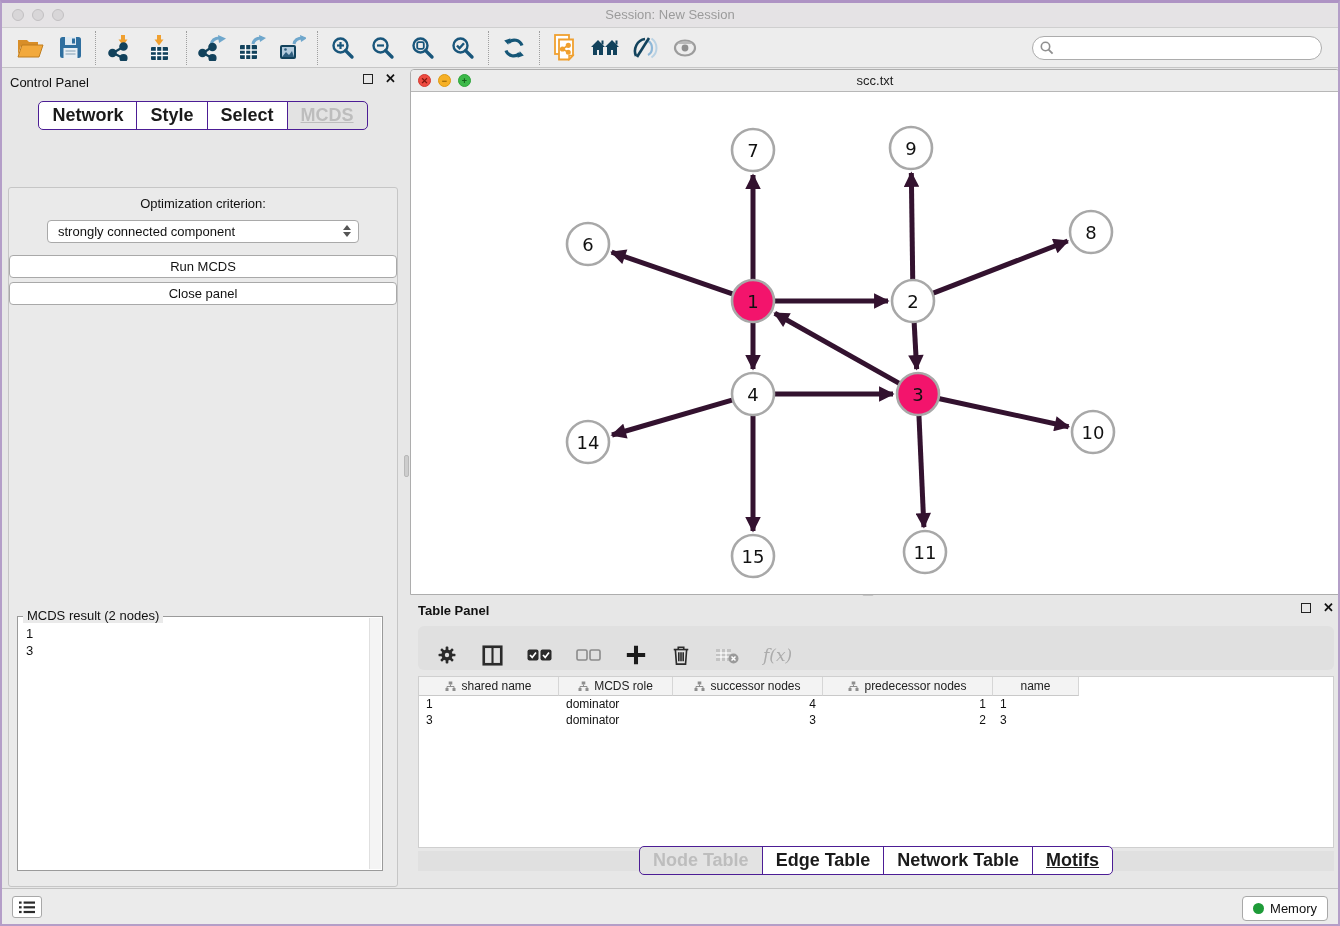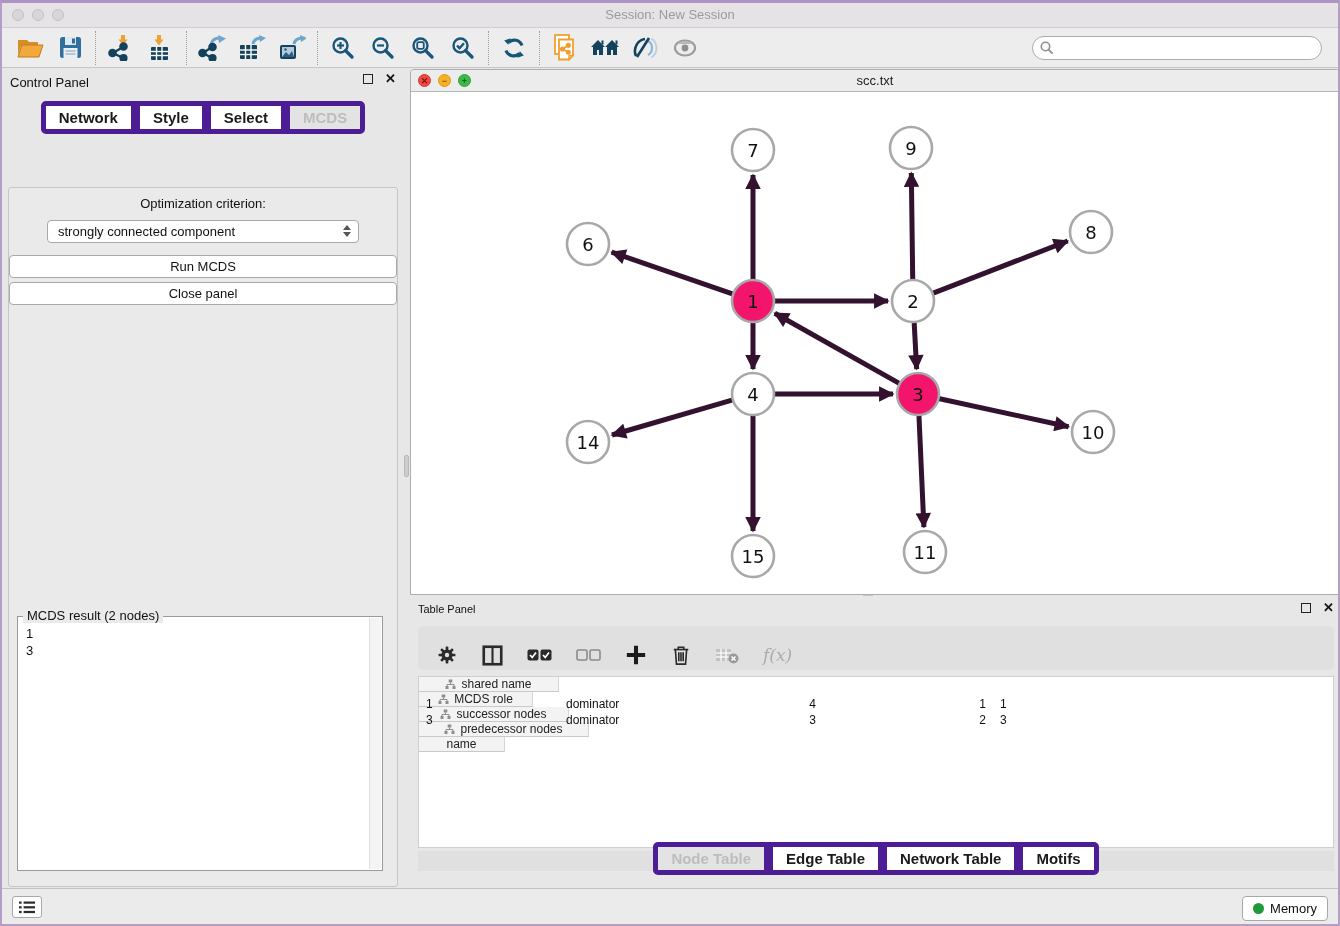--- a/index.html
+++ b/index.html
@@ -27,24 +27,24 @@
   .search-wrap svg { position:absolute; left:8px; top:5px; }
 
   
   .control-panel { position:absolute; left:0; top:66px; width:402px; height:824px; background:#E7E7E7; }
   .cp-header { position:relative; height:28px; }
   .cp-header .cp-title { position:absolute; left:8px; top:6px; font-size:13px; color:#111; }
   .panel-icons { position:absolute; right:8px; top:5px; display:flex; gap:12px; align-items:center; }
   .float-ico { width:10px; height:10px; border:1.6px solid #222; }
   .close-ico { font-size:13px; font-weight:bold; color:#111; line-height:10px; }
   .cp-tabs { position:relative; z-index:2; display:flex; justify-content:center; margin-top:4px; }
-  .tab { padding:3px 13px; background:#FFFFFF; border:5px solid #4c1d95; font-size:15px; font-weight:bold;
+  .tab { padding:3px 13px; background:#FFFFFF; border:1px solid #4c1d95; font-size:18px; font-weight:bold;
          color:#1A1A1A; margin-left:-1px; }
   .tab:first-child { border-radius:5px 0 0 5px; margin-left:0; }
-  .tab:last-child { border-radius:0 5px 5px 0; }
+  .tab:last-child { border-radius:0 5px 5px 0;text-decoration:underline; }
   .tab.selected { background:#E3E3E3; color:#BDBDBD; font-weight:bold; }
   .cp-inner { position:absolute; left:6px; right:6px; top:118px; bottom:6px; background:#EAEAEA;
               border:1px solid #C6C6C6; border-radius:3px; }
   .opt-label { text-align:center; margin-top:8px; font-size:13px; color:#111; }
   .cp-select { position:relative; width:312px; height:23px; margin:9px auto 0 auto; background:#FFFFFF;
                border:1px solid #A9A9A9; border-radius:4px; font-size:13px; line-height:21px;
                padding-left:10px; color:#111; }
   .cp-select .chev { position:absolute; right:7px; top:4px; display:flex; flex-direction:column; gap:2px; }
   .chev .up { width:0; height:0; border-left:4px solid transparent; border-right:4px solid transparent;
               border-bottom:5px solid #555; }
@@ -77,28 +77,28 @@
            line-height:13px; }
   .light.red    { background:#EE4B41; border:1px solid #D33A30; color:#7E150D; }
   .light.yellow { background:#F6B026; border:1px solid #DE9A12; color:#8F5E00; }
   .light.green  { background:#3DB94A; border:1px solid #2DA43A; color:#14611C; }
   .nw-title { position:absolute; left:0; right:0; top:3px; text-align:center; font-size:13px; color:#222; }
   #graph-svg { display:block; }
 
   
   .table-panel { position:absolute; left:408px; top:595px; width:932px; height:295px; background:#E7E7E7; }
   .tp-header { position:relative; height:26px; }
-  .tp-header .tp-title { position:absolute; left:8px; top:5px; font-size:11px; color:#111; }
+  .tp-header .tp-title { position:absolute; left:8px; top:5px; font-size:13px; color:#111;font-weight:bold; }
   .tp-toolbar { position:absolute; left:8px; right:8px; top:28px; height:44px; background:#E0E0E0;
                 border-radius:6px; display:flex; align-items:center; gap:24px; padding-left:18px; }
   .tp-toolbar .tico { display:flex; align-items:center; justify-content:center;margin-top:14px; }
   .fx-label { font-family:"DejaVu Serif", serif; font-style:italic; font-size:17px; color:#ABABAB; }
   .table-area { position:absolute; left:8px; right:8px; top:78px; bottom:45px; background:#FFFFFF;
                 border:1px solid #CFCFCF; overflow:hidden; }
-  .thead { display:flex; height:19px;flex-direction:column; }
+  .thead { display:flex; height:19px; }
   .th { background:#F3F3F3; border-right:1px solid #D6D6D6; border-bottom:1px solid #C9C9C9;
         font-size:12px; color:#222; display:flex; align-items:center; justify-content:center; gap:5px; }
   .tr { display:flex; height:16px; }
   .td { font-size:12px; color:#111; padding:1px 7px 0 7px; overflow:hidden; white-space:nowrap; }
   .tp-tabs { position:absolute; left:0; right:0; bottom:18px; display:flex; justify-content:center; }
   .tp-strip { position:absolute; left:8px; right:8px; bottom:22px; height:20px; background:#E0E0E0; }
 
   
   .status-bar { position:absolute; left:0; right:0; bottom:0; height:36px; background:#EBEBEB;
                 border-top:1px solid #C2C2C2; }

